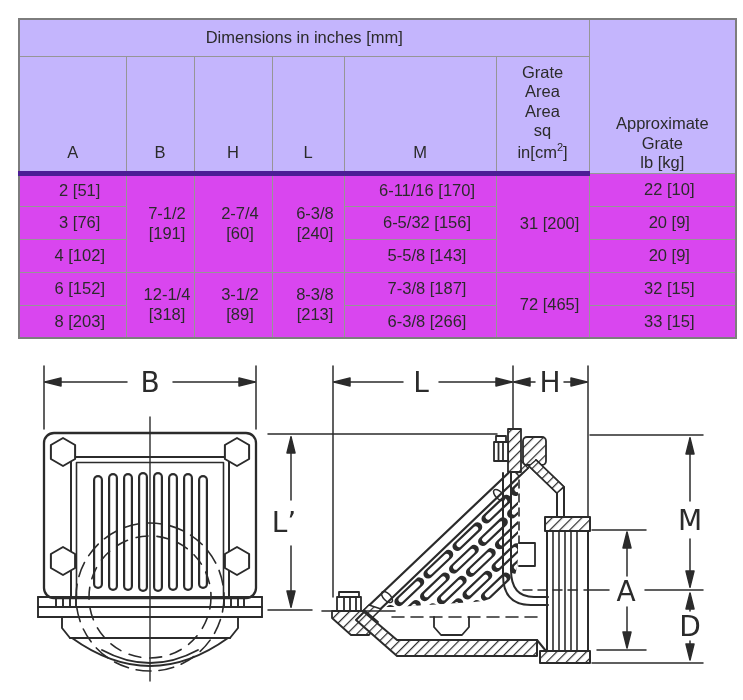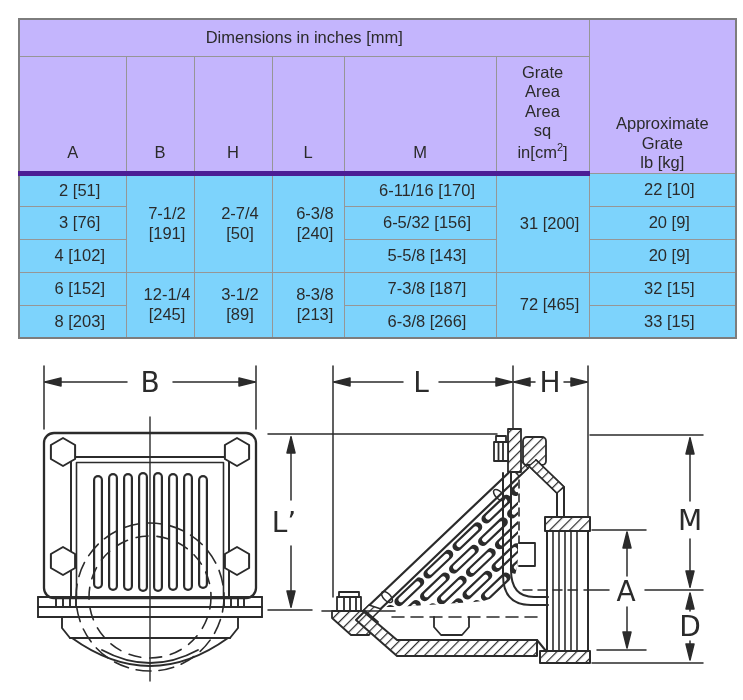--- a/index.html
+++ b/index.html
@@ -9,21 +9,21 @@
   
   table.spec{position:absolute;left:18px;top:18px;width:717px;border-collapse:collapse;
              table-layout:fixed;border:2px solid #7d7d7d;}
   table.spec td{border:1px solid #969696;text-align:center;vertical-align:middle;
                 font-size:16.5px;color:#2b2b2b;padding:0 2px;box-sizing:border-box;}
   td.hdr{background:#c4b5fd;font-weight:normal;}
   td.title-cell{height:37px;font-size:17px;border-bottom:1px solid #969696;}
   tr.colhdr td{height:117px;vertical-align:bottom;padding-bottom:9px;border-bottom:5px solid #4c1d95;}
   td.weight-hdr{vertical-align:bottom !important;padding-bottom:7px;line-height:1.18;}
   td.grate-hdr{line-height:1.18;font-size:16px;}
-  tr.body-row td{height:33px;background:#7dd3fc;padding-left:16px;}
+  tr.body-row td{height:33px;background:#d946ef;padding-left:16px;}
   td.merged2{line-height:1.2;}
   sup{font-size:11px;}
 </style>
 </head>
 <body>
 
 <div id="page">
 
   <table class="spec">
     <colgroup>
@@ -60,21 +60,21 @@
       </tr>
 
       <tr class="body-row">
         <td>2 [51]</td>
         <td rowspan="3" class="merged2">
           <div>7-1/2</div>
             <div>[191]</div>
         </td>
         <td rowspan="3" class="merged2">
           <div>2-7/4</div>
-            <div>[50]</div>
+            <div>[60]</div>
         </td>
         <td rowspan="3" class="merged2">
           <div>6-3/8</div>
             <div>[240]</div>
         </td>
         <td>6-11/16 [170]</td>
         <td rowspan="3">31 [200]</td>
         <td>22 [10]</td>
       </tr>
       <tr class="body-row">
@@ -84,21 +84,21 @@
       </tr>
       <tr class="body-row">
         <td>4 [102]</td>
         <td>5-5/8 [143]</td>
         <td>20 [9]</td>
       </tr>
       <tr class="body-row">
         <td>6 [152]</td>
         <td rowspan="2" class="merged2">
           <div>12-1/4</div>
-            <div>[245]</div>
+            <div>[318]</div>
         </td>
         <td rowspan="2" class="merged2">
           <div>3-1/2</div>
             <div>[89]</div>
         </td>
         <td rowspan="2" class="merged2">
           <div>8-3/8</div>
             <div>[213]</div>
         </td>
         <td>7-3/8 [187]</td>

